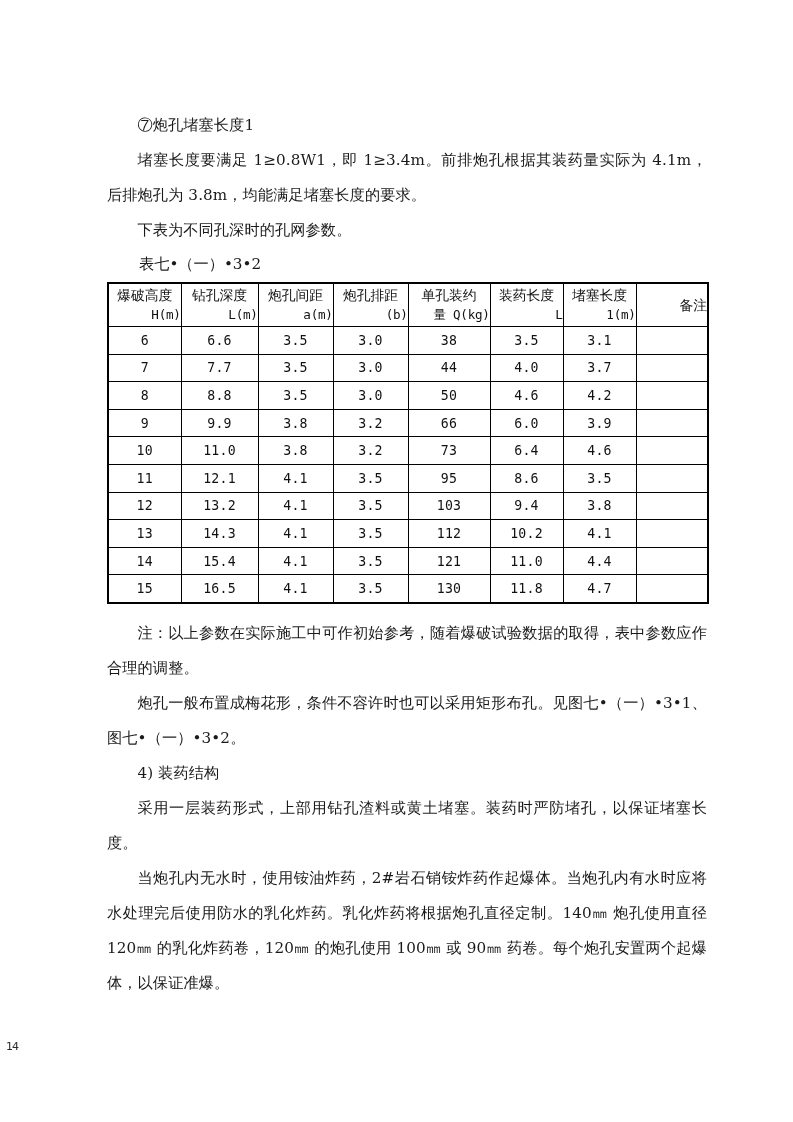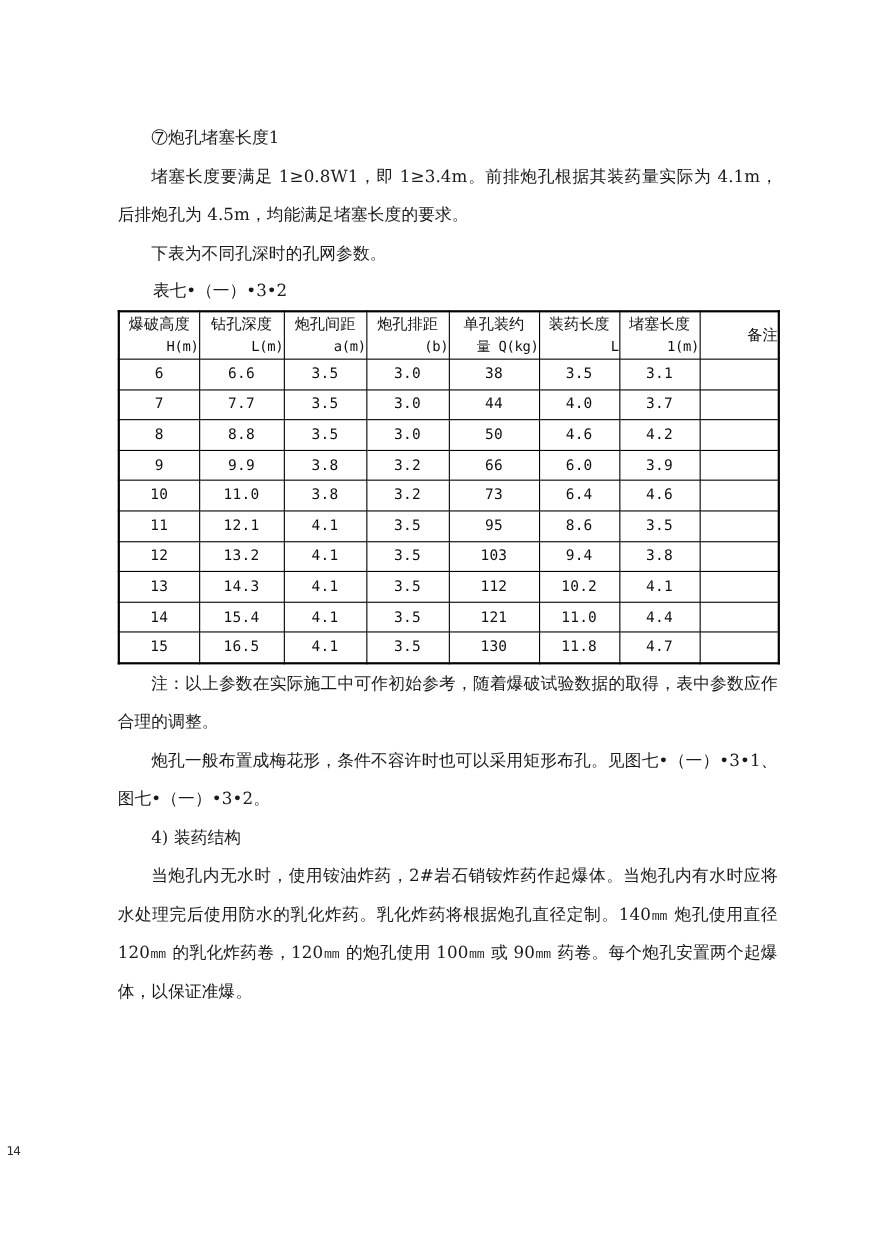--- a/index.html
+++ b/index.html
@@ -130,21 +130,21 @@
 </style>
 </head>
 <body>
 
 <div class="page">
 
   <div class="content">
 
     <p class="para indent">⑦炮孔堵塞长度1</p>
 
-    <p class="para indent">堵塞长度要满足 1≥0.8W1，即 1≥3.4m。前排炮孔根据其装药量实际为 4.1m，后排炮孔为 4.5m，均能满足堵塞长度的要求。</p>
+    <p class="para indent">堵塞长度要满足 1≥0.8W1，即 1≥3.4m。前排炮孔根据其装药量实际为 4.1m，后排炮孔为 3.8m，均能满足堵塞长度的要求。</p>
 
     <p class="para indent">下表为不同孔深时的孔网参数。</p>
 
     <div class="table-caption-row">
       <span class="caption-left">表七•（一）•3•2</span>
     </div>
 
     <div class="table-wrap">
       <table class="param-table">
         <colgroup>
@@ -288,27 +288,28 @@
               <td>3.5</td>
               <td>130</td>
               <td>11.8</td>
               <td>4.7</td>
               <td></td>
             </tr>
           </tbody>
       </table>
     </div>
 
-    <p class="para indent" style="margin-top:0;">注：以上参数在实际施工中可作初始参考，随着爆破试验数据的取得，表中参数应作合理的调整。</p>
+    <p class="para indent" style="margin-top:12px;">注：以上参数在实际施工中可作初始参考，随着爆破试验数据的取得，表中参数应作合理的调整。</p>
 
 
     <p class="para indent">炮孔一般布置成梅花形，条件不容许时也可以采用矩形布孔。见图七•（一）•3•1、图七•（一）•3•2。</p>
 
     <p class="para indent">4) 装药结构</p>
 
+    <p class="para indent">采用一层装药形式，上部用钻孔渣料或黄土堵塞。装药时严防堵孔，以保证堵塞长度。</p>
 
     <p class="para indent">当炮孔内无水时，使用铵油炸药，2#岩石销铵炸药作起爆体。当炮孔内有水时应将水处理完后使用防水的乳化炸药。乳化炸药将根据炮孔直径定制。140㎜ 炮孔使用直径 120㎜ 的乳化炸药卷，120㎜ 的炮孔使用 100㎜ 或 90㎜ 药卷。每个炮孔安置两个起爆体，以保证准爆。</p>
 
   </div>
 
   <div class="page-number">14</div>
 
 </div>
 
 </body></html>

